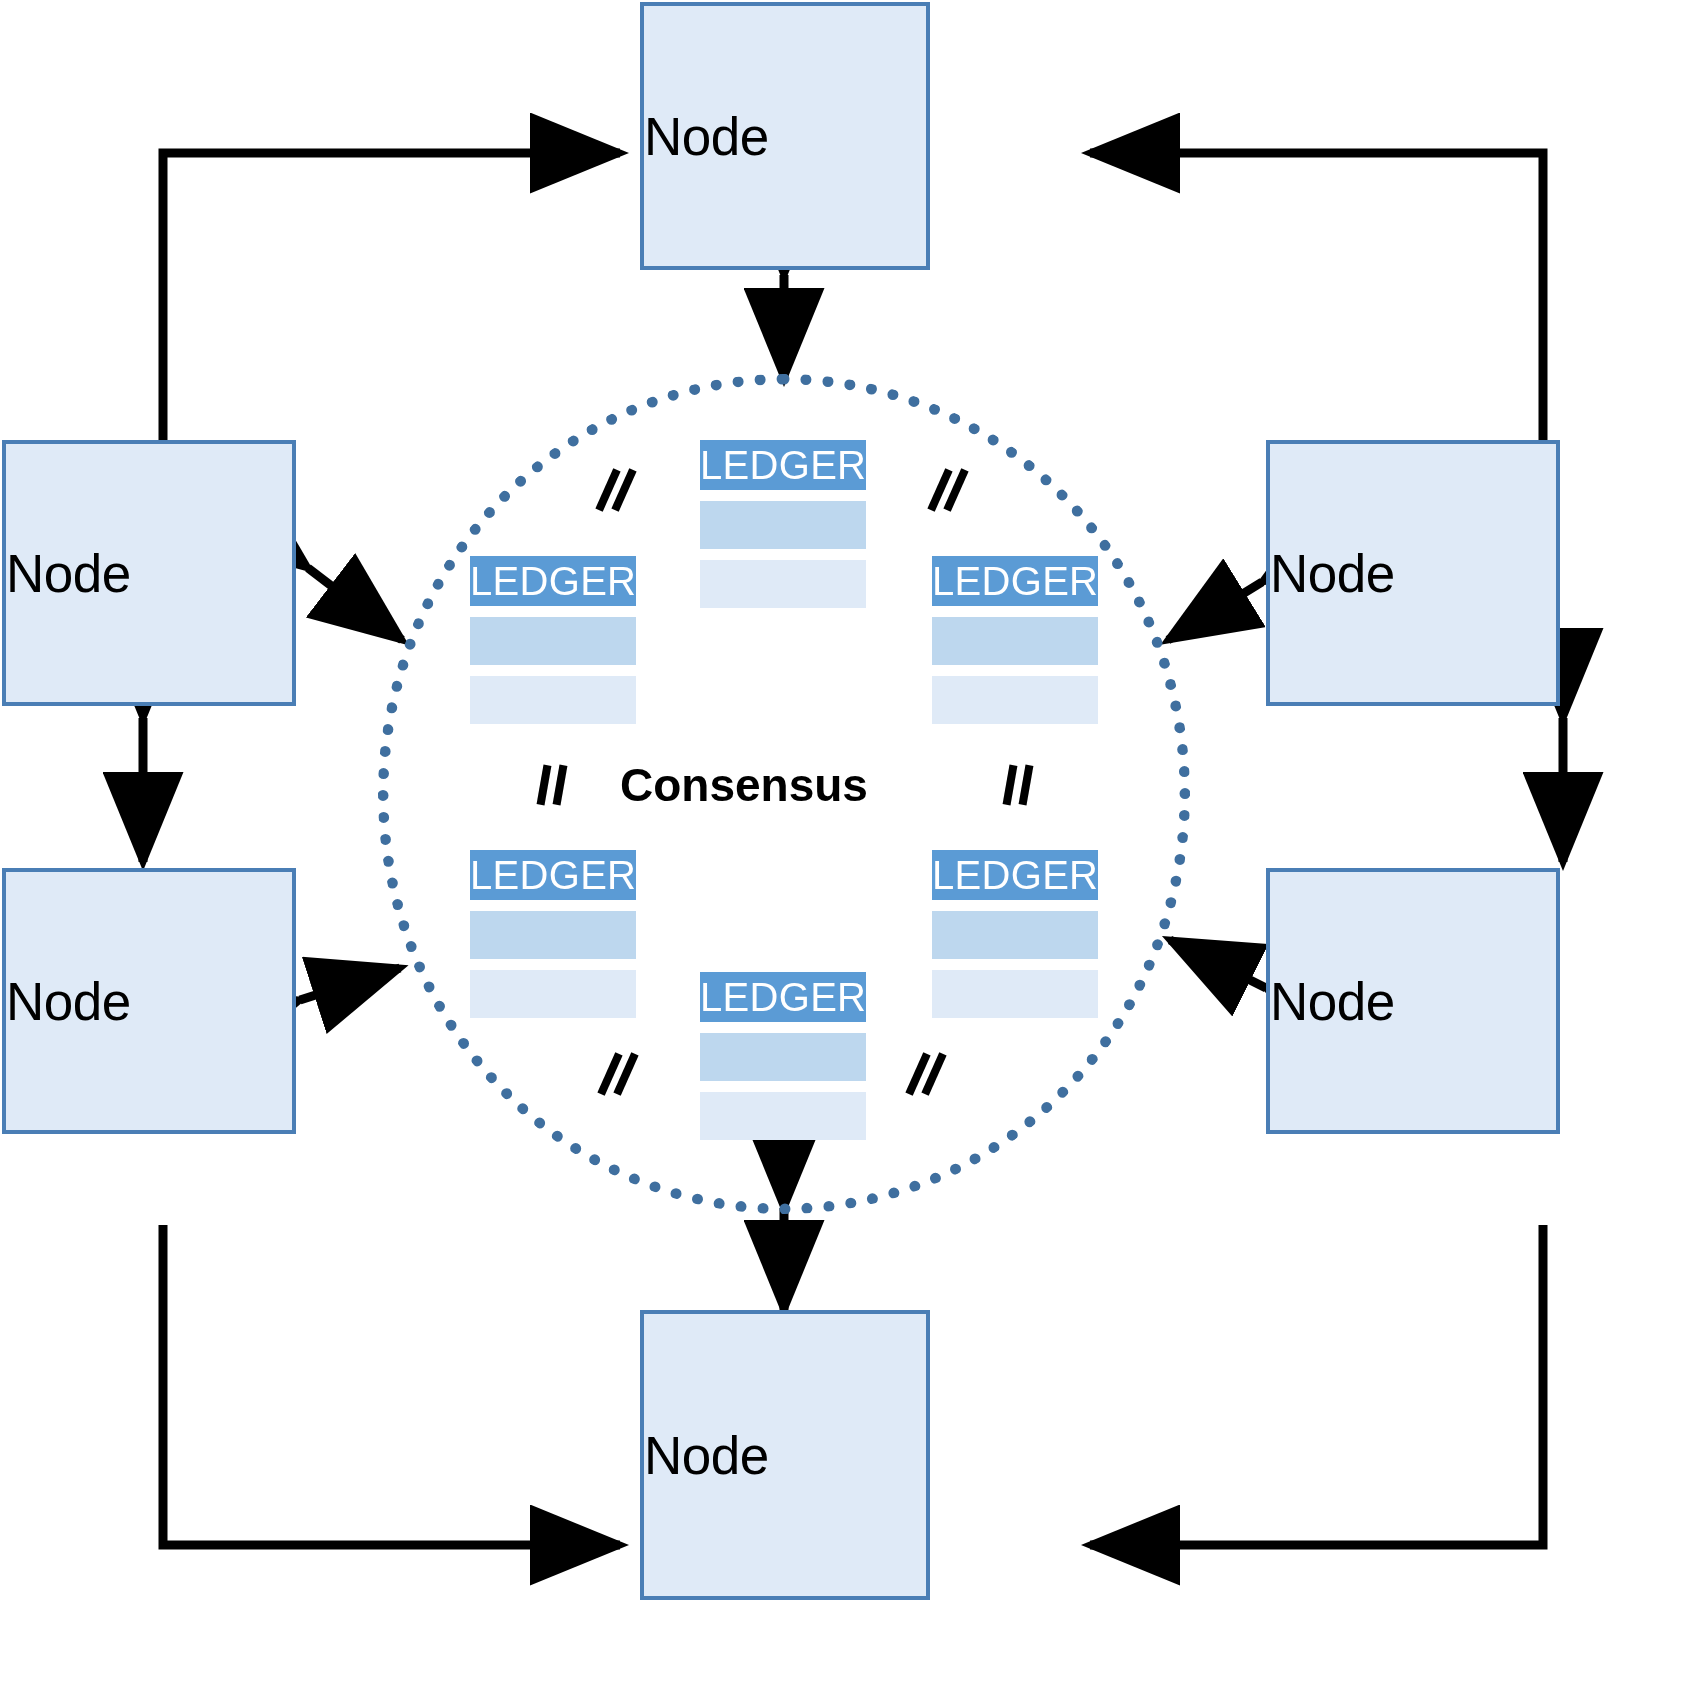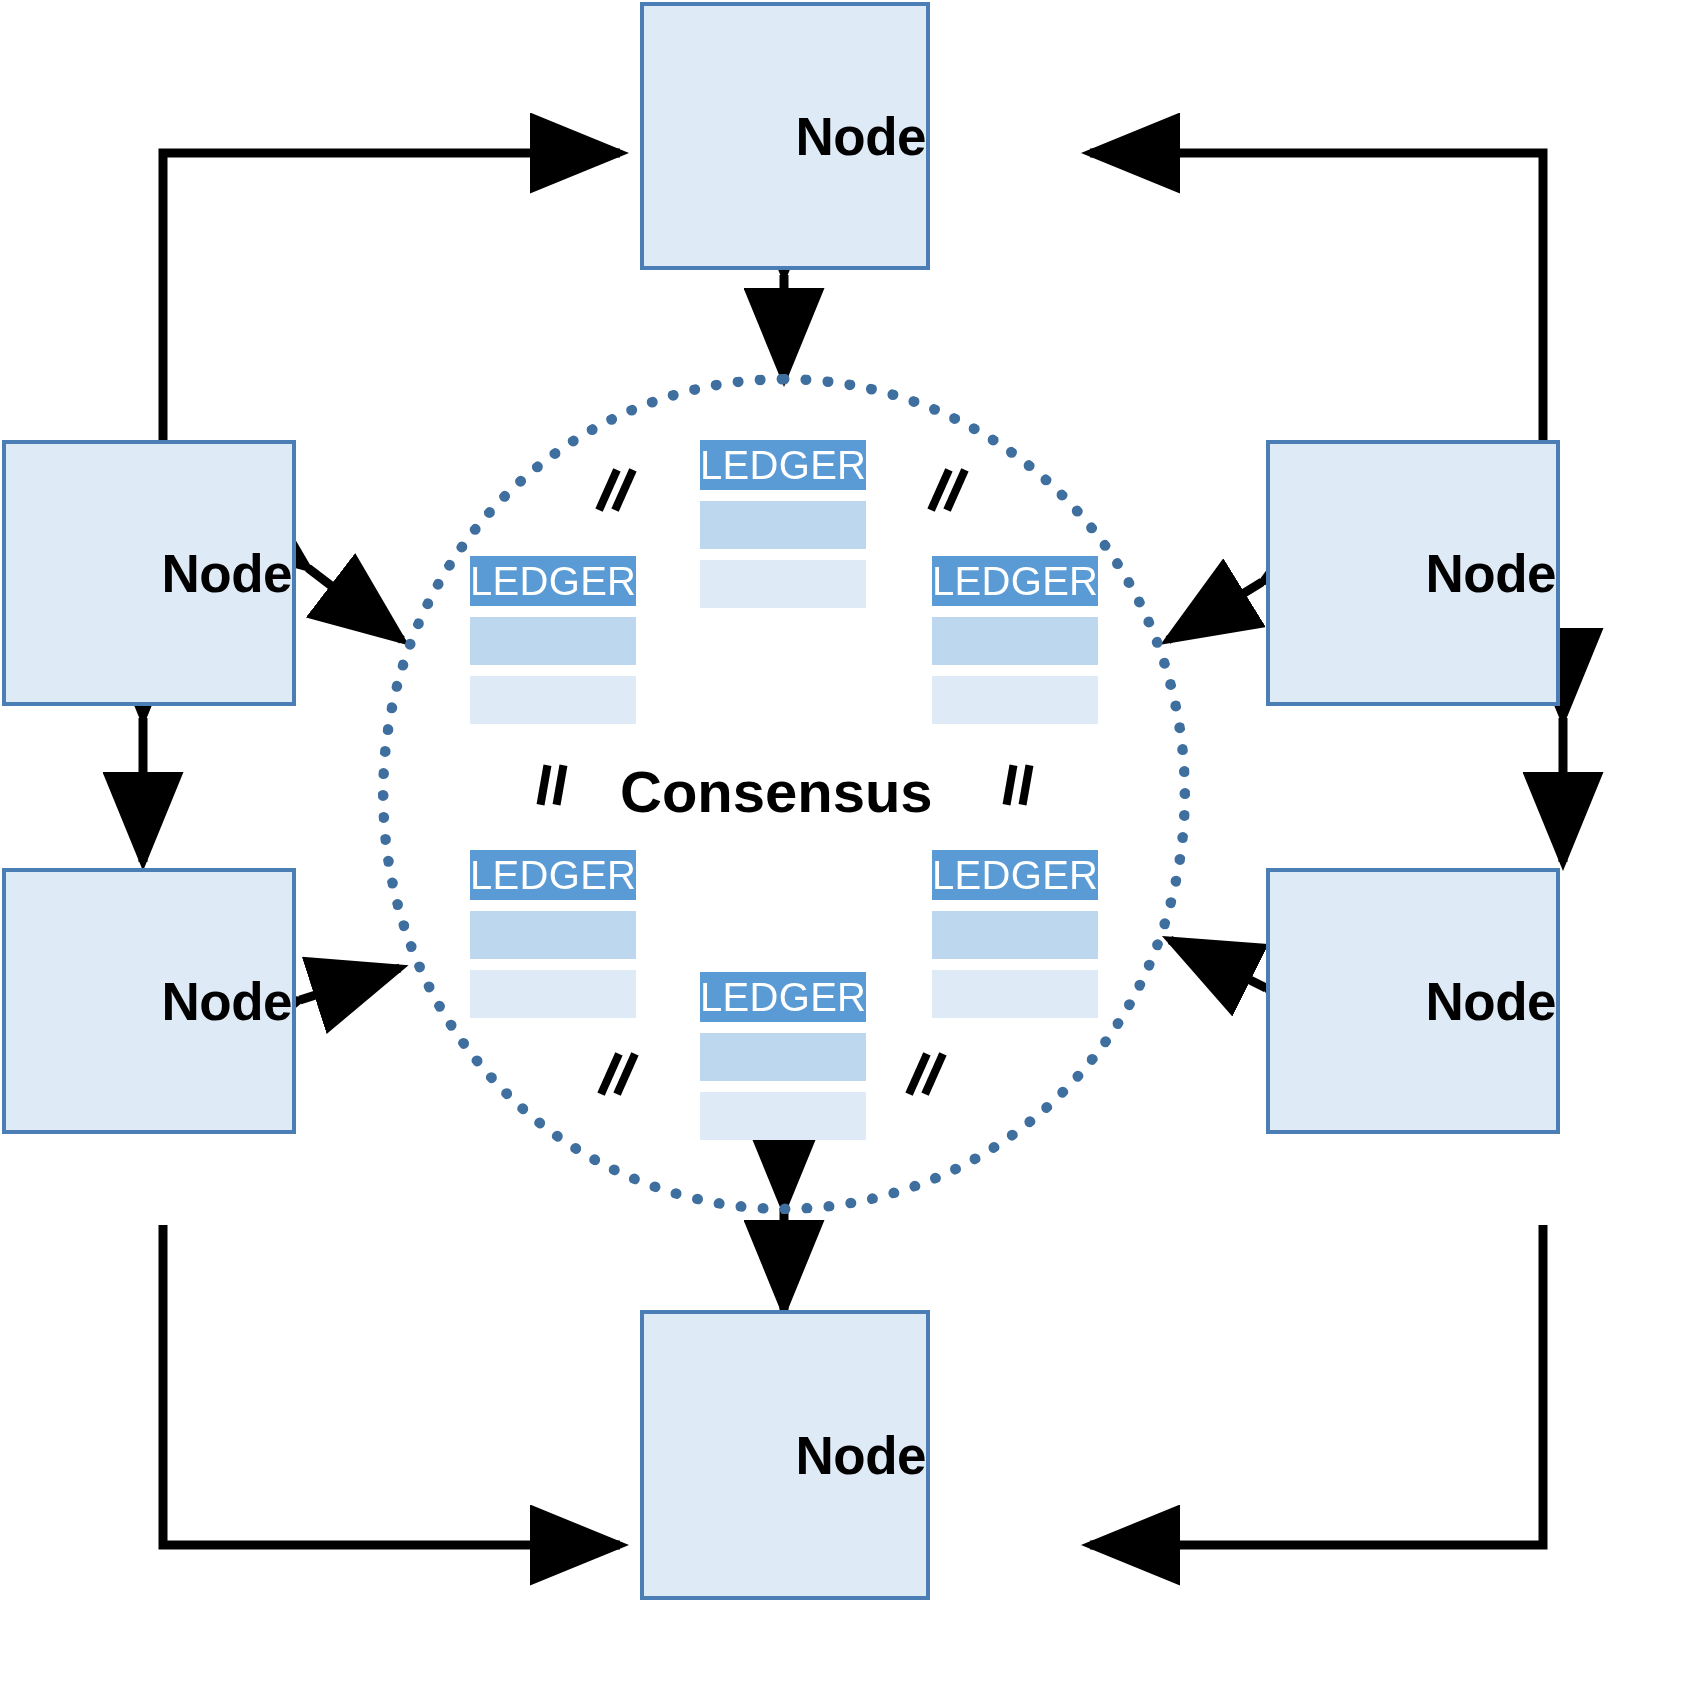--- a/index.html
+++ b/index.html
@@ -6,23 +6,23 @@
   html,body{margin:0;padding:0;background:#ffffff;}
   body{font-family:"Liberation Sans",sans-serif;}
   #stage{position:relative;width:1698px;height:1706px;background:#fff;overflow:hidden;}
 
   
   .node{
     position:absolute;
     background:#dfeaf7;
     border:4px solid #4a7eb5;
     box-sizing:border-box;
-    display:flex;align-items:center;justify-content:flex-end;
+    display:flex;align-items:center;justify-content:flex-start;
     color:#000;
-    font-weight:700;
+    font-weight:400;
     font-size:53px;
     letter-spacing:-0.5px;
     font-family:"Liberation Sans",sans-serif;
   }
 
   
   #circle{
     position:absolute;
     border:11px dotted #3f6f9f;
     border-radius:50%;
@@ -53,21 +53,21 @@
     transform-origin:center;
   }
   .eqmark i.b{left:22px;}
   .eqmark i.a{left:6px;}
   
   .eqmark.steep i{transform:rotate(10deg);height:40px;}
 
   
   #consensus{
     position:absolute;
-    font-size:58px;font-weight:700;color:#000;
+    font-size:46px;font-weight:700;color:#000;
     font-family:"Liberation Sans",sans-serif;
     white-space:nowrap;
   }
 
   
   #wires{position:absolute;left:0;top:0;width:1698px;height:1706px;pointer-events:none;}
 </style>
 </head>
 <body>
 

